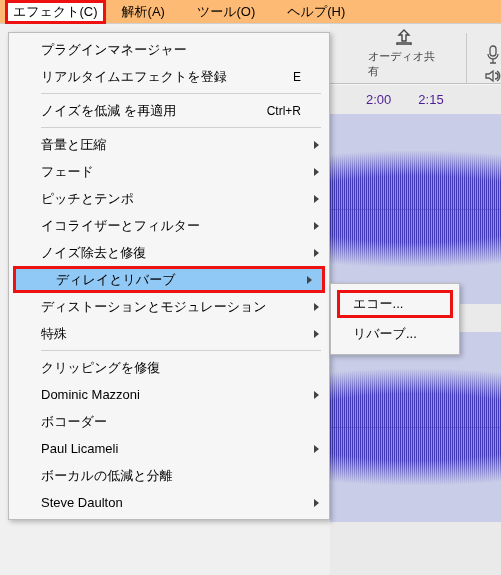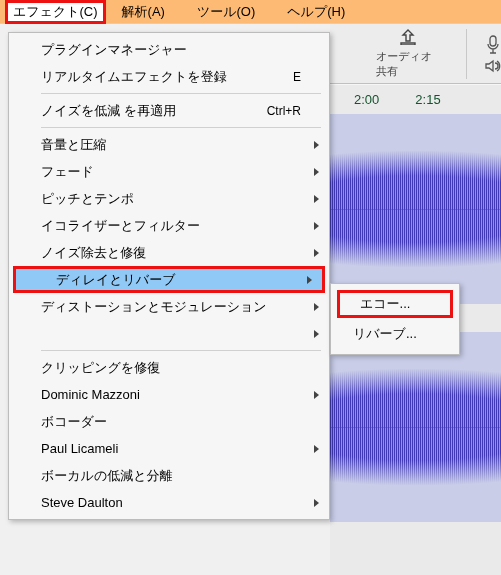--- a/index.html
+++ b/index.html
@@ -82,36 +82,36 @@
     padding: 6px;
   }
   .sub-item {
     height: 28px;
     display: flex;
     align-items: center;
     padding: 0 16px;
     color: #000;
     cursor: default;
   }
-  .sub-item.hl-red { padding: 0 20px; margin-bottom: 2px; }
+  .sub-item.hl-red { padding: 0 13px; margin-bottom: 2px; }
   
   .right-bg {
     position: absolute;
     left: 330px; top: 24px;
     right: 0;
     height: 90px;
     background: #e8e8e8;
     border-bottom: 1px solid #999;
   }
   .toolbar-area {
     display: flex;
-    align-items: center;
+    align-items: flex-end;
     height: 60px;
     gap: 18px;
-    padding-left: 38px;
+    padding-left: 30px;
     border-bottom: 1px solid #c0c0c0;
     background: #ececec;
     position: relative;
   }
   .share-btn {
     display: flex; flex-direction: column; align-items: center;
     color: #444; font-size: 11px;
     padding: 4px 8px;
     cursor: default;
   }
@@ -122,23 +122,23 @@
     gap: 4px;
     color: #444;
   }
   .vline { width: 1px; height: 50px; background: #c8c8c8; }
   .timeline {
     height: 30px;
     background: #eaeaea;
     display: flex;
     align-items: center;
     font-size: 13px;
-    color: #14532d;
-    gap: 36px;
-    padding-left: 24px;
+    color: #4c1d95;
+    gap: 27px;
+    padding-left: 36px;
     border-top: 1px solid #f6f6f6;
   }
   .waveform-area {
     position: absolute;
     left: 330px; top: 114px;
     right: 0; bottom: 0;
     background: #eaeaea;
   }
   .track {
     height: 190px;
@@ -254,20 +254,21 @@
   </div>
   <div class="item selected hl-red">
     <span class="label">ディレイとリバーブ</span>
     <span class="arrow"></span>
   </div>
   <div class="item">
     <span class="label">ディストーションとモジュレーション</span>
     <span class="arrow"></span>
   </div>
   <div class="item">
+    <span class="label">特殊</span>
     <span class="arrow"></span>
   </div>
   <div class="sep"></div>
   <div class="item">
     <span class="label">クリッピングを修復</span>
   </div>
   <div class="item">
     <span class="label">Dominic Mazzoni</span>
     <span class="arrow"></span>
   </div>

